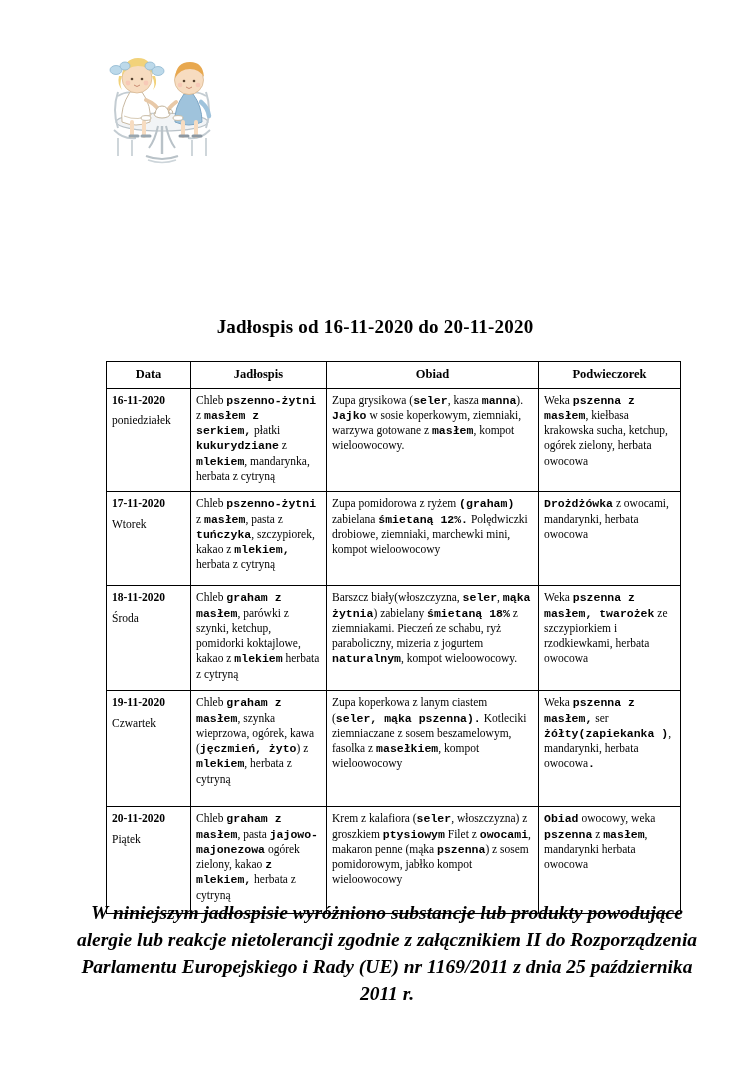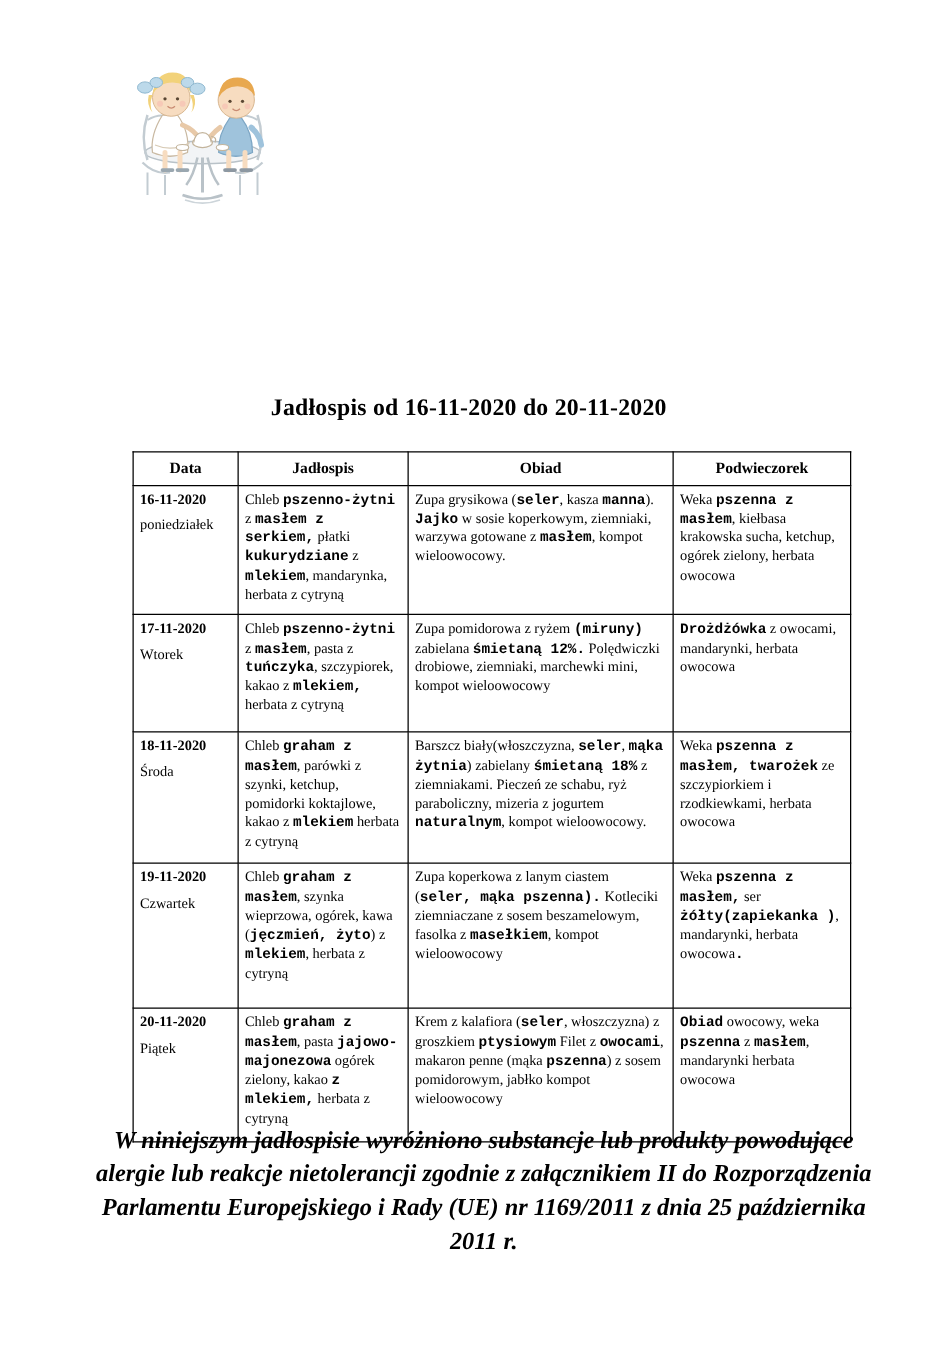--- a/index.html
+++ b/index.html
@@ -204,21 +204,21 @@
         <td class="cell">Chleb <b>pszenno-żytni</b> z <b>masłem z serkiem,</b> płatki <b>kukurydziane</b> z <b>mlekiem</b>, mandarynka, herbata z cytryną</td>
         <td class="cell">Zupa grysikowa (<b>seler</b>, kasza <b>manna</b>). <b>Jajko</b> w sosie koperkowym, ziemniaki, warzywa gotowane z <b>masłem</b>, kompot wieloowocowy.</td>
         <td class="cell">Weka <b>pszenna z masłem</b>, kiełbasa krakowska sucha, ketchup, ogórek zielony, herbata owocowa</td>
       </tr>
       <tr class="r2">
         <td class="date">
           <span>17-11-2020</span>
           <span class="weekday">Wtorek</span>
         </td>
         <td class="cell">Chleb <b>pszenno-żytni</b> z <b>masłem</b>, pasta z <b>tuńczyka</b>, szczypiorek, kakao z <b>mlekiem,</b> herbata  z cytryną</td>
-        <td class="cell">Zupa pomidorowa z ryżem <b>(miruny)</b> zabielana <b>śmietaną 12%.</b> Polędwiczki drobiowe, ziemniaki, marchewki mini, kompot wieloowocowy</td>
+        <td class="cell">Zupa pomidorowa z ryżem <b>(graham)</b> zabielana <b>śmietaną 12%.</b> Polędwiczki drobiowe, ziemniaki, marchewki mini, kompot wieloowocowy</td>
         <td class="cell"><b>Drożdżówka</b> z owocami, mandarynki, herbata owocowa</td>
       </tr>
       <tr class="r3">
         <td class="date">
           <span>18-11-2020</span>
           <span class="weekday">Środa</span>
         </td>
         <td class="cell">Chleb <b>graham z masłem</b>, parówki z szynki, ketchup, pomidorki koktajlowe, kakao z <b>mlekiem</b> herbata z cytryną</td>
         <td class="cell">Barszcz biały(włoszczyzna, <b>seler</b>, <b>mąka żytnia</b>) zabielany <b>śmietaną 18%</b> z ziemniakami. Pieczeń ze schabu, ryż paraboliczny, mizeria z jogurtem <b>naturalnym</b>, kompot wieloowocowy.</td>
         <td class="cell">Weka <b>pszenna z masłem, twarożek</b> ze szczypiorkiem i rzodkiewkami, herbata owocowa</td>

